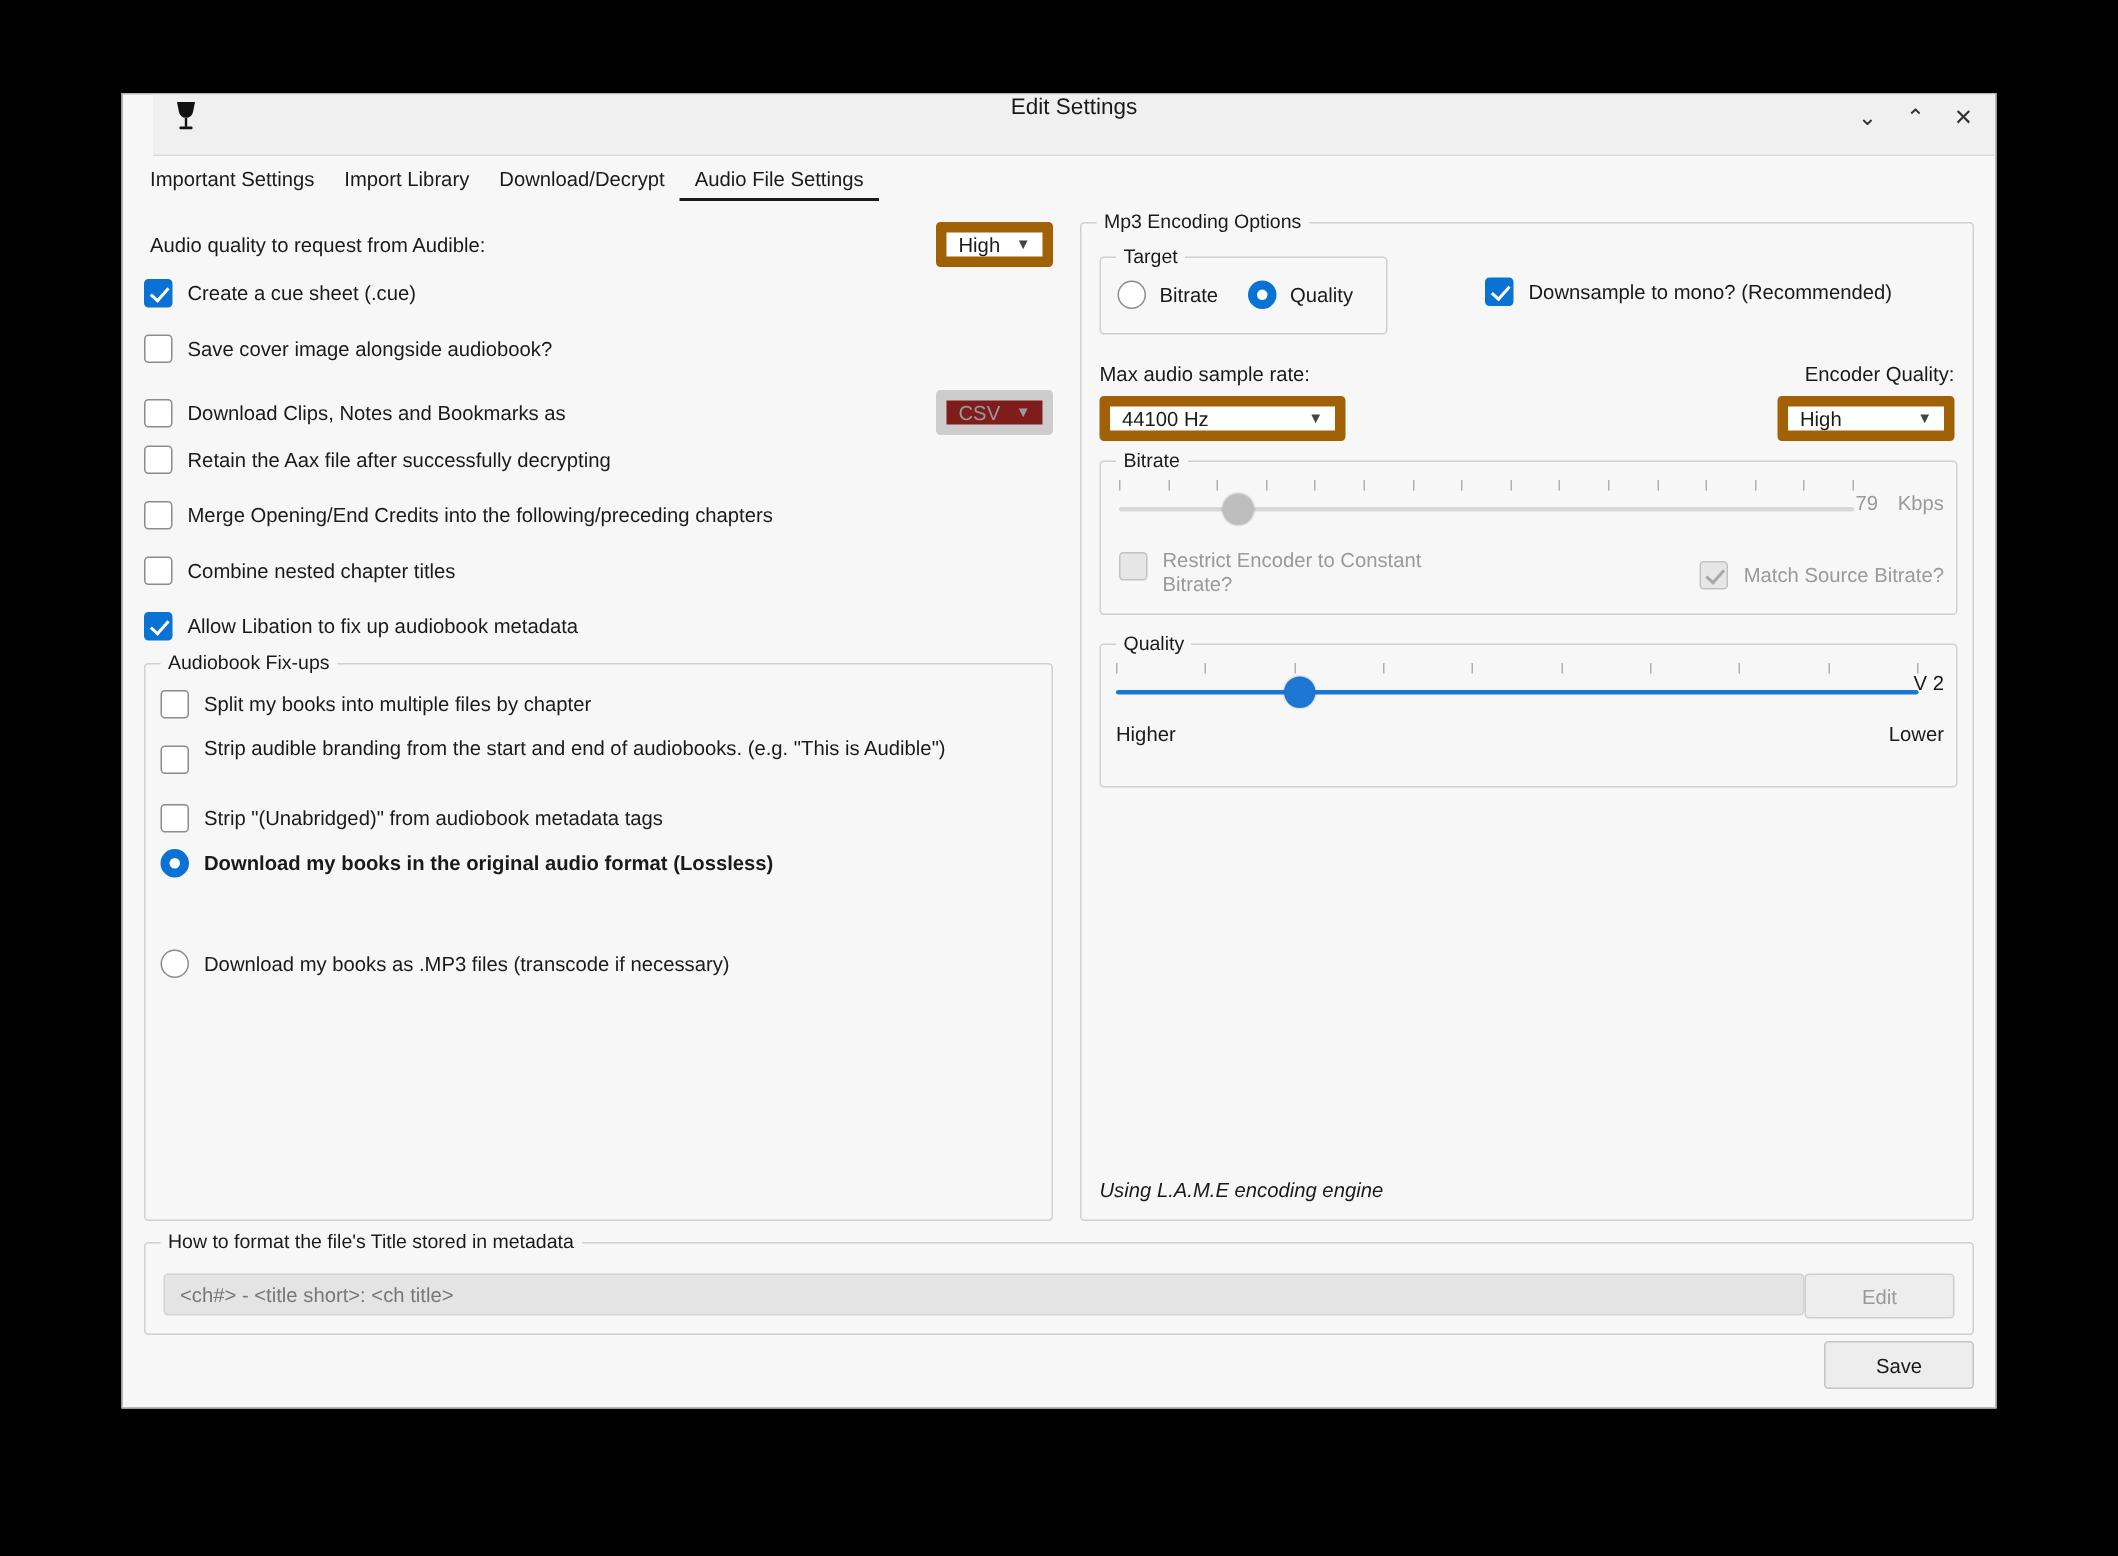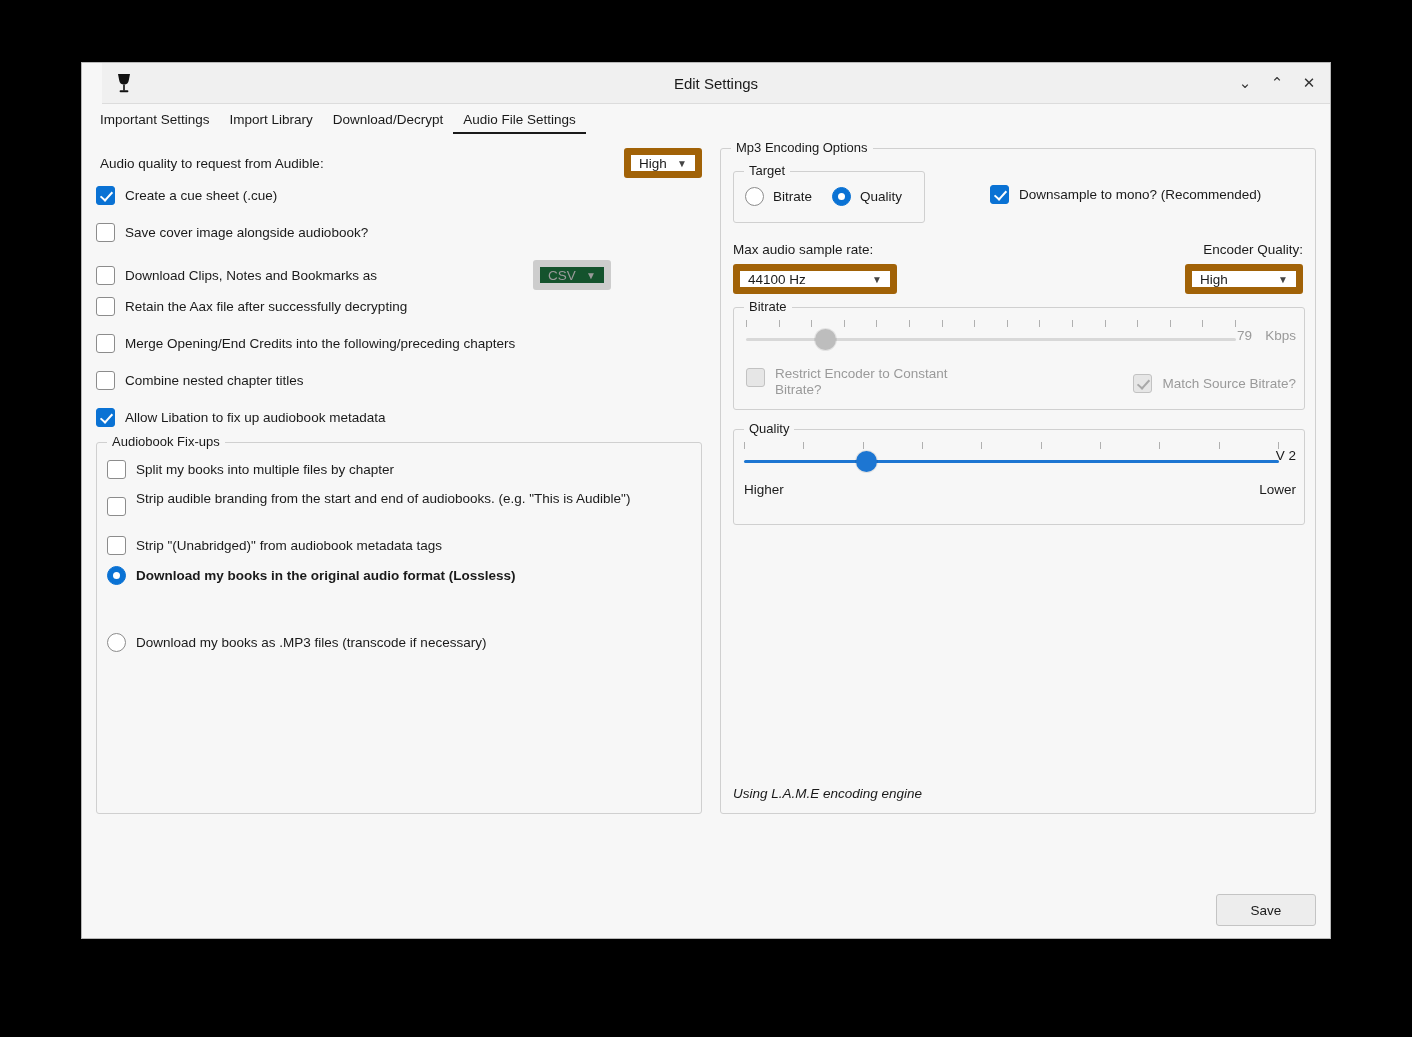--- a/index.html
+++ b/index.html
@@ -22,21 +22,21 @@
     box-sizing: border-box;
     display: flex;
     flex-direction: column;
   }
   
   #titlebar {
     height: 40px;
     background: #f0f0f0;
     border-bottom: 1px solid #dcdcdc;
     display: flex;
-    align-items: center;
+    align-items: flex-start;
     position: relative;
     flex: none;
     margin-left: 20px;
   }
   #app-icon {
     width: 28px; height: 28px;
     margin-left: 8px;
     display: flex; align-items: center; justify-content: center;
   }
   #title-text {
@@ -167,21 +167,21 @@
     color: #1a1a1a;
     box-sizing: border-box;
     justify-content: space-between;
   }
   .combo .chev {
     margin-left: 10px;
     color: #444;
     font-size: 10px;
   }
   .combo.disabled {
-    background: #14532d;
+    background: #7f1d1d;
     color: #9a9a9a;
     border-color: #cdcdcd;
   }
   .combo.disabled .chev { color: #9a9a9a; }
 
   
   .group {
     border: 1px solid #d0d0d0;
     border-radius: 3px;
     position: relative;
@@ -319,21 +319,21 @@
         <div class="row" style="position:absolute; left:0px; top:42px; gap:10px;">
           <div class="cb checked"></div>
           <div class="lbl">Create a cue sheet (.cue)</div>
         </div>
 
         <div class="row" style="position:absolute; left:0px; top:79px; gap:10px;">
           <div class="cb"></div>
           <div class="lbl">Save cover image alongside audiobook?</div>
         </div>
 
-        <div class="row" style="position:absolute; left:0px; top:116px; gap:10px; width:515px; justify-content:space-between;">
+        <div class="row" style="position:absolute; left:0px; top:116px; gap:10px; width:606px; justify-content:space-between;">
           <div class="row" style="gap:10px;">
             <div class="cb"></div>
             <div class="lbl">Download Clips, Notes and Bookmarks as</div>
           </div>
           <div class="combo disabled" style="width:78px;">
             <span>CSV</span>
             <span class="chev">▼</span>
           </div>
         </div>
 
@@ -483,16 +483,21 @@
 
             <div class="lbl" style="position:absolute; left:10px; top:52px;">Higher</div>
             <div class="lbl" style="position:absolute; right:8px; top:52px;">Lower</div>
           </div>
 
           <div class="lbl" style="position:absolute; left:12px; bottom:12px; font-style:italic;">Using L.A.M.E encoding engine</div>
         </div>
       </div>
     </div>
 
+    <div class="group" id="fmt-group">
+      <div class="g-title">How to format the file's Title stored in metadata</div>
+      <div id="fmt-input">&lt;ch#&gt; - &lt;title short&gt;: &lt;ch title&gt;</div>
+      <div id="fmt-edit">Edit</div>
+    </div>
   </div>
 
   <div id="save-btn">Save</div>
 </div>
 
 </body></html>

